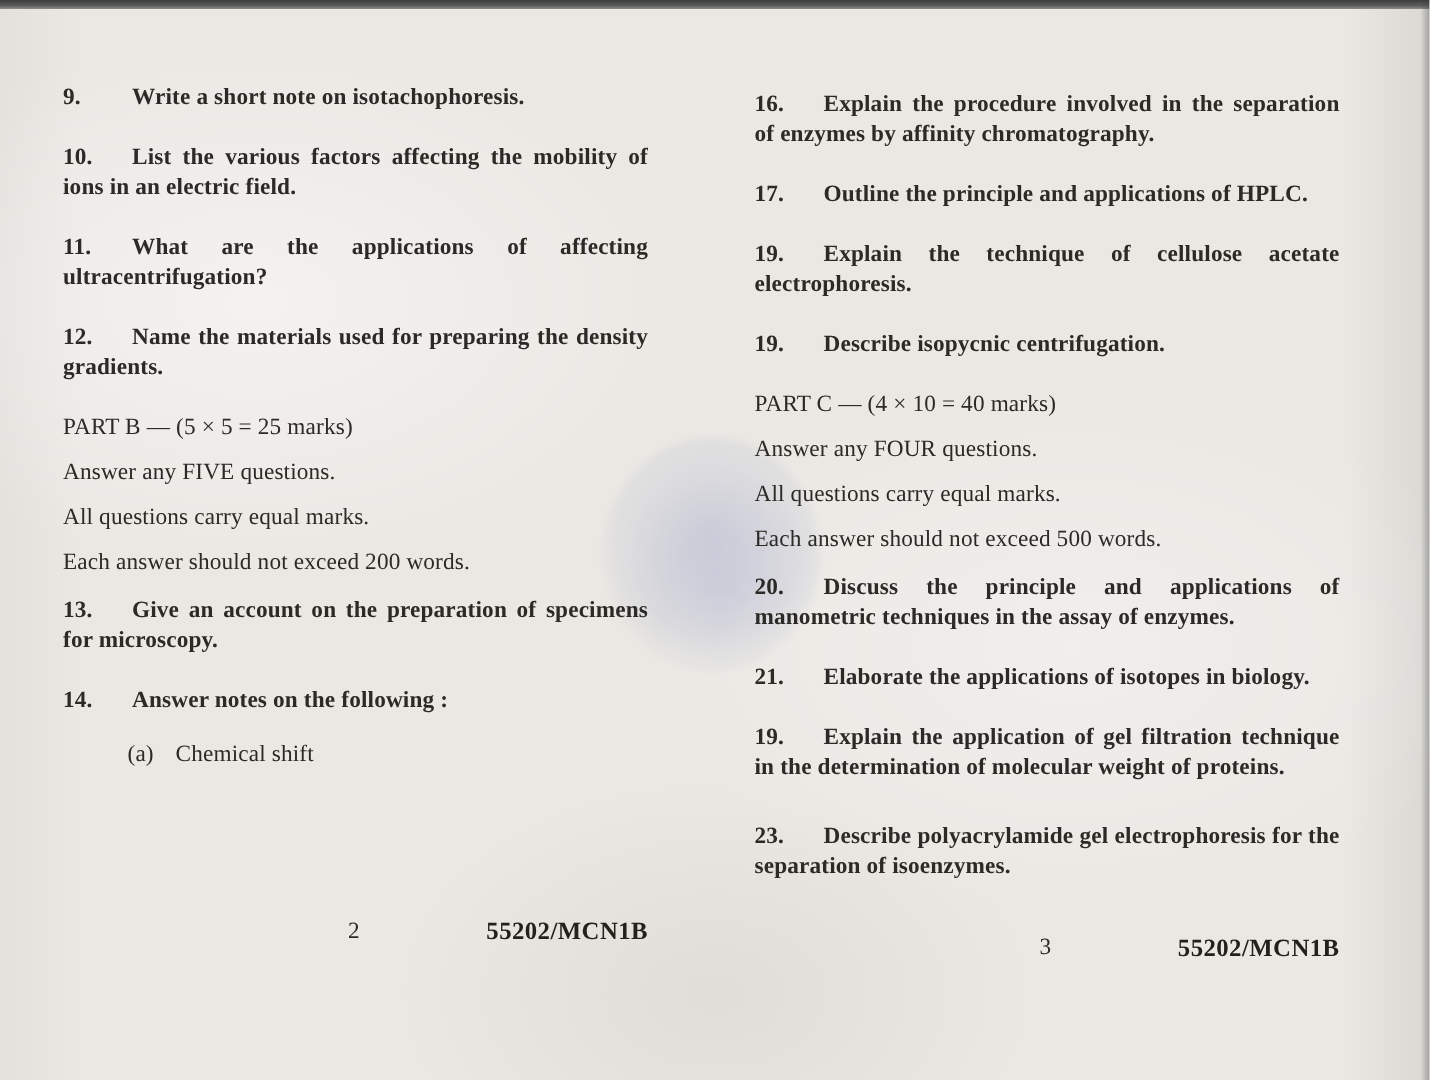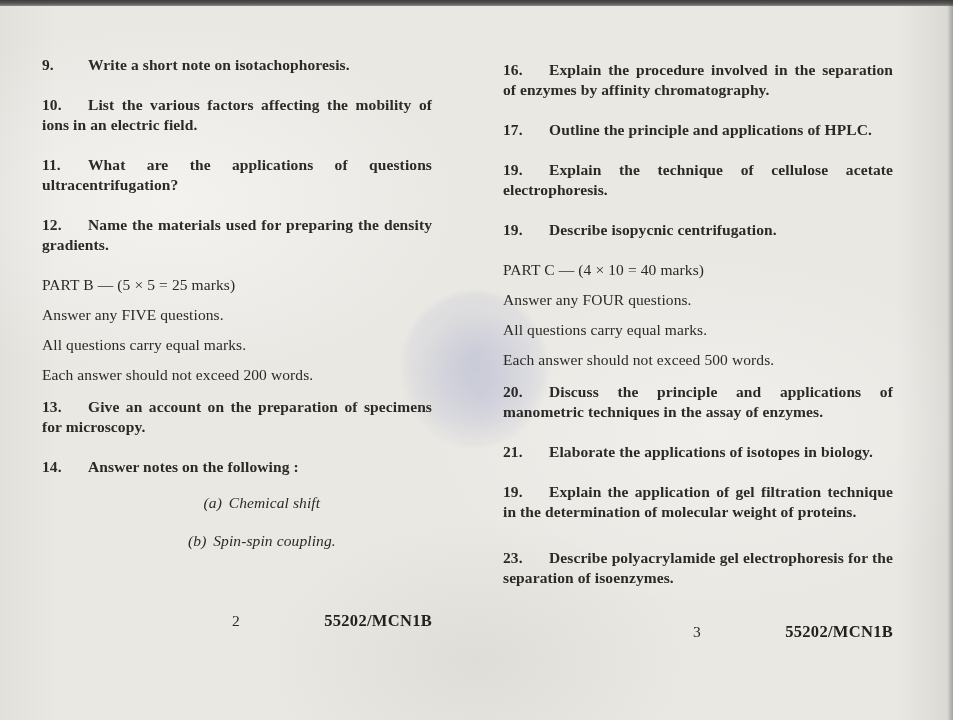--- a/index.html
+++ b/index.html
@@ -46,21 +46,21 @@
   }
   .page-left  { left: 42px;  top: 55px;  height: 640px; }
   .page-right { left: 503px; top: 60px;  height: 640px; }
 
   p.q { margin: 0 0 20px 0; font-weight: bold; }
   .qnum { display: inline-block; width: 46px; }
 
   .section { margin: 0 0 12px 0; }
   .section p { margin: 0 0 10px 0; }
 
-  p.sub { padding-left: 43px; margin: 0 0 18px 0; text-align: center; font-style: italic; }
+  p.sub { padding-left: 43px; margin: 0 0 18px 0; text-align: left; }
   .sublabel { display: inline-block; width: 32px; }
 
   .mb16 { margin-bottom: 16px !important; }
   .mb26 { margin-bottom: 26px !important; }
 
   .footer { position: absolute; left: 0; width: 100%; height: 22px; text-align: left; }
   .page-left  .footer { top: 556px; }
   .page-right .footer { top: 562px; }
   .page-number { position: absolute; left: 190px; font-size: 15.5px; }
   .paper-code  { position: absolute; right: 0; font-weight: bold; font-size: 16.5px; letter-spacing: 0.3px; color: #232119; }
@@ -71,38 +71,37 @@
 <div class="scan-edge-top"></div>
 <div class="scan-edge-right"></div>
 <div class="watermark-stamp"></div>
 
 <div class="page page-left">
 
   <p class="q"><span class="qnum">9.</span><span>Write a short note on isotachophoresis.</span></p>
 
   <p class="q"><span class="qnum">10.</span><span>List the various factors affecting the mobility of ions in an electric field.</span></p>
 
-  <p class="q"><span class="qnum">11.</span><span>What are the applications of questions ultracentrifugation?</span></p>
+  <p class="q"><span class="qnum">11.</span><span>What are the applications of affecting ultracentrifugation?</span></p>
 
   <p class="q"><span class="qnum">12.</span><span>Name the materials used for preparing the density gradients.</span></p>
 
   <div class="section">
     <p>PART B — (5 × 5 = 25 marks)</p>
     <p>Answer any FIVE questions.</p>
     <p>All questions carry equal marks.</p>
     <p>Each answer should not exceed 200 words.</p>
   </div>
 
   <p class="q"><span class="qnum">13.</span><span>Give an account on the preparation of specimens for microscopy.</span></p>
 
   <p class="q mb16"><span class="qnum">14.</span><span>Answer notes on the following :</span></p>
 
   <p class="sub"><span class="sublabel">(a)</span><span>Chemical shift</span></p>
 
-  <p class="sub mb16"><span class="sublabel">(b)</span><span>Spin-spin coupling.</span></p>
 
 
   <div class="footer">
     <span class="page-number">2</span>
     <span class="paper-code">55202/MCN1B</span>
   </div>
 </div>
 
 <div class="page page-right">
 

